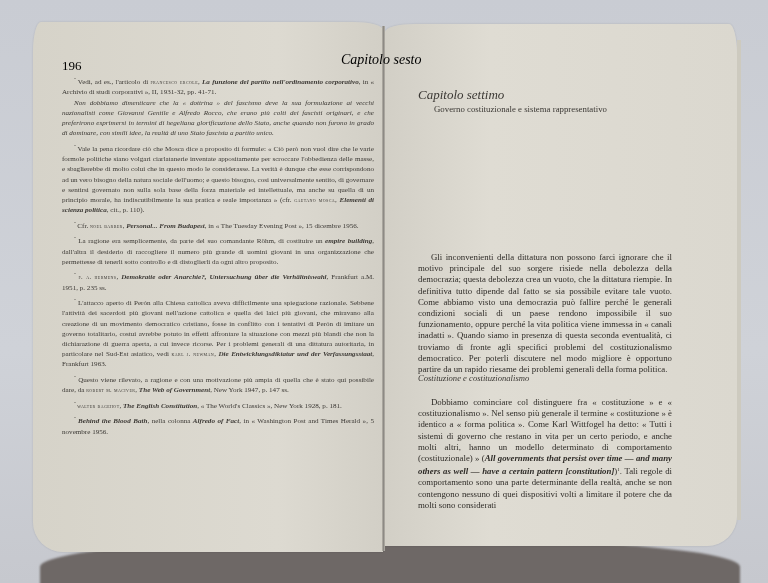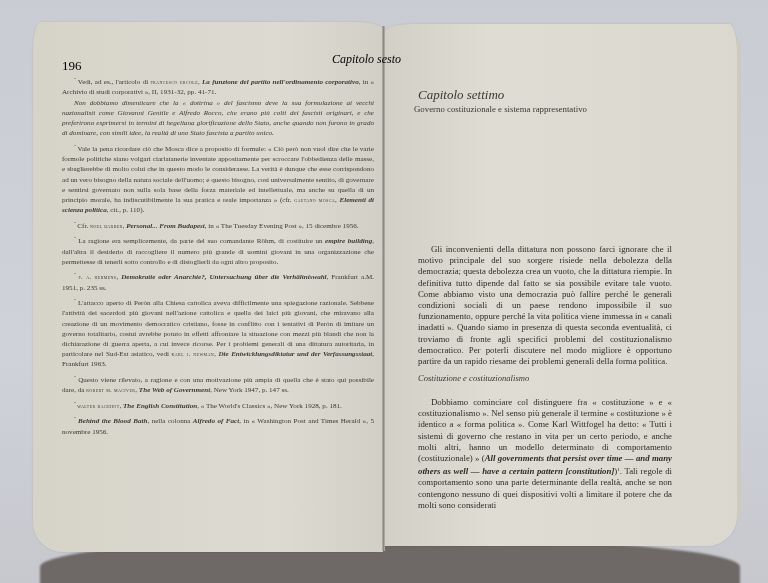--- a/index.html
+++ b/index.html
@@ -27,40 +27,40 @@
     border-radius: 30px 8px 30px 0 / 8px 30px 30px 0;
     background: linear-gradient(90deg, #d2cfc6 0%, #dfdcd3 30%, #dbd8cf 100%);
   }
   .gutter {
     position:absolute; left:382px; top:26px; width:3px; height:525px;
     background: linear-gradient(90deg,#b8b4ab,#8d8a85,#b8b4ab);
   }
   .page-edge { position:absolute; left:737px; top:40px; width:4px; height:480px; background:#cdcabf; }
 
   .pnum { position:absolute; left:62px; top:58px; font-size:13px; }
-  .runhead { position:absolute; left:291px; top:52px; font-size:12px; font-style:italic;padding-left:41px; }
+  .runhead { position:absolute; left:300px; top:52px; font-size:14px; font-style:italic;padding-left:41px; }
 
   .notes {
     position:absolute; left:62px; top:75px; width:312px;
     font-size:7.1px; line-height:10.2px; text-align:justify; color:#3b3834;
   }
   .notes p { margin:0 0 3.4px 0; text-indent:12px; }
   .notes .cont { margin-top:-3px;font-style:italic; }
   .sc { font-variant: small-caps; letter-spacing:0.4px; font-size:6.3px; }
   .it { font-style:italic;font-weight:bold; }
   sup { font-size:5px; vertical-align:3px; }
 
   .chap { position:absolute; left:418px; top:87px; font-size:13px; font-style:italic; color:#3b3834; }
-  .chap-title { position:absolute; left:414px; top:104px; font-size:8.8px; color:#3b3834; }
+  .chap-title { position:absolute; left:434px; top:104px; font-size:8.8px; color:#3b3834; }
 
   .body-r {
     position:absolute; left:418px; width:254px;
     font-size:8.8px; line-height:11.2px; text-align:justify; color:#2f2c28;
   }
-  .intro { top:244px; }
+  .intro { top:252px; }
   .intro p, .body2 p { margin:0; text-indent:13px; }
   .sec-title { position:absolute; left:418px; top:373px; font-size:8.6px; font-style:italic; color:#3b3834; }
   .body2 { top:397px; }
 </style>
 </head>
 <body>
 
 <div class="shadow"></div>
 
 <div class="page page-left"></div>

